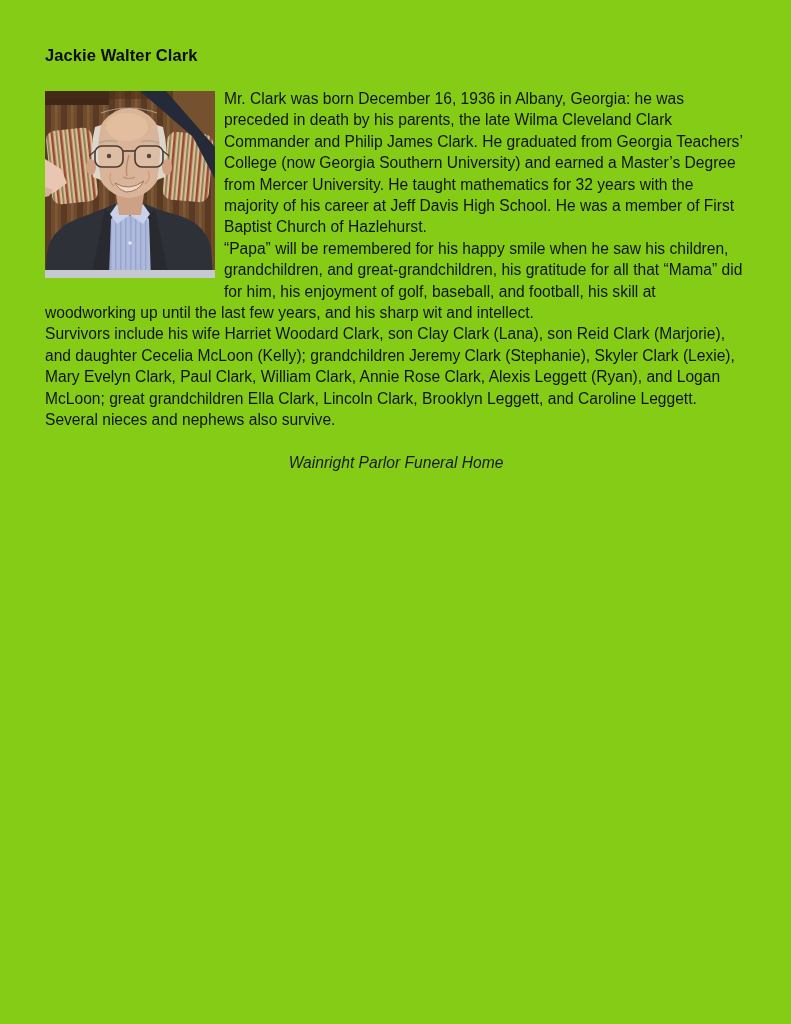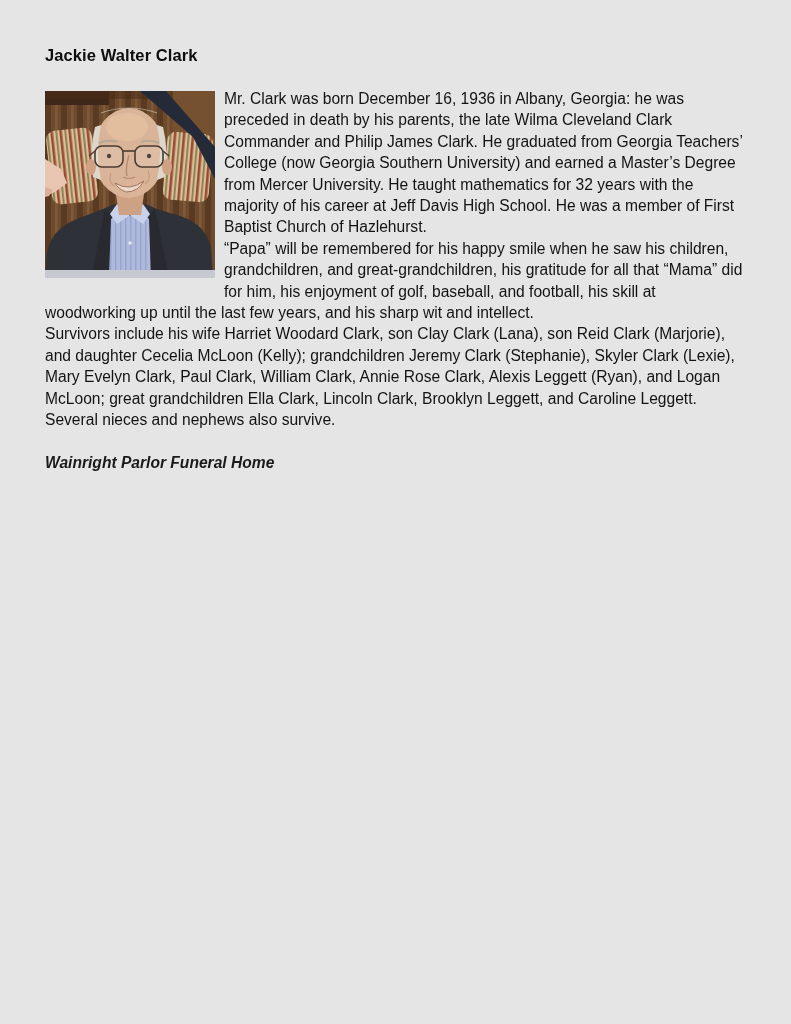--- a/index.html
+++ b/index.html
@@ -1,20 +1,20 @@
 <!DOCTYPE html>
 <html><head>
 <meta charset="utf-8">
 <style>
   html, body { margin: 0; padding: 0; background: #ffffff; }
   .page {
     position: relative;
     width: 791px;
     height: 1024px;
-    background: #e5e5e5;
+    background: #84cc16;
     font-family: "Liberation Sans", sans-serif;
     color: #131313;
     overflow: hidden;
   }
   .content {
     position: absolute;
     left: 45px;
     top: 46px;
     width: 702px;
   }
@@ -40,22 +40,23 @@
   p.para {
     margin: 0;
     white-space: pre-wrap;
   }
   .signature {
     clear: both;
     margin: 21px 0 0 0;
     font-size: 15.6px;
     line-height: 21.4px;
     font-style: italic;
-    font-weight: 700;
+    font-weight: 400;
     color: #1a1a1a;
+    text-align: center;
   }
 </style>
 </head>
 <body>
 
 <div class="page">
   <div class="content">
 
     <h1 class="doc-title">Jackie Walter Clark</h1>
 

